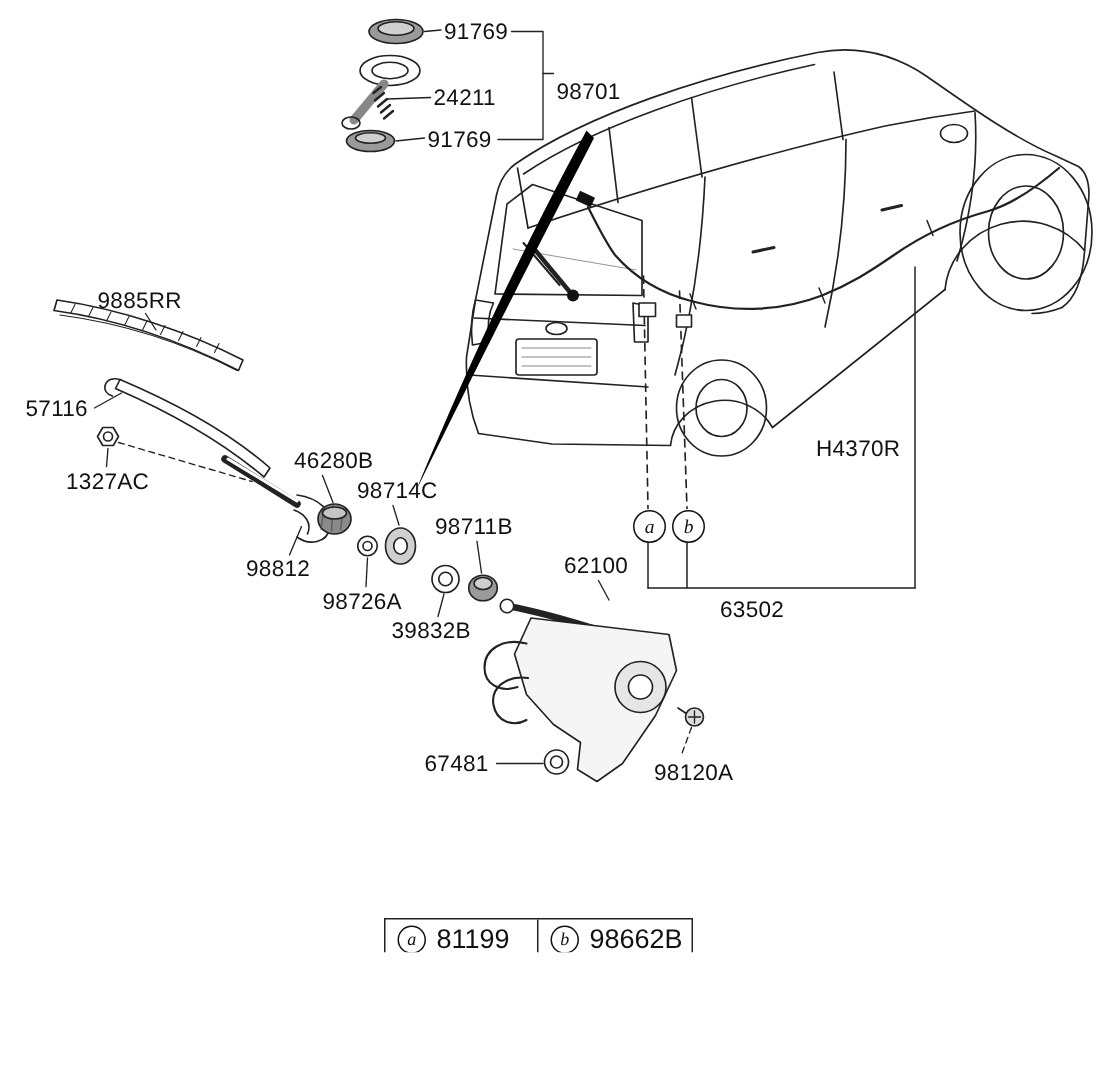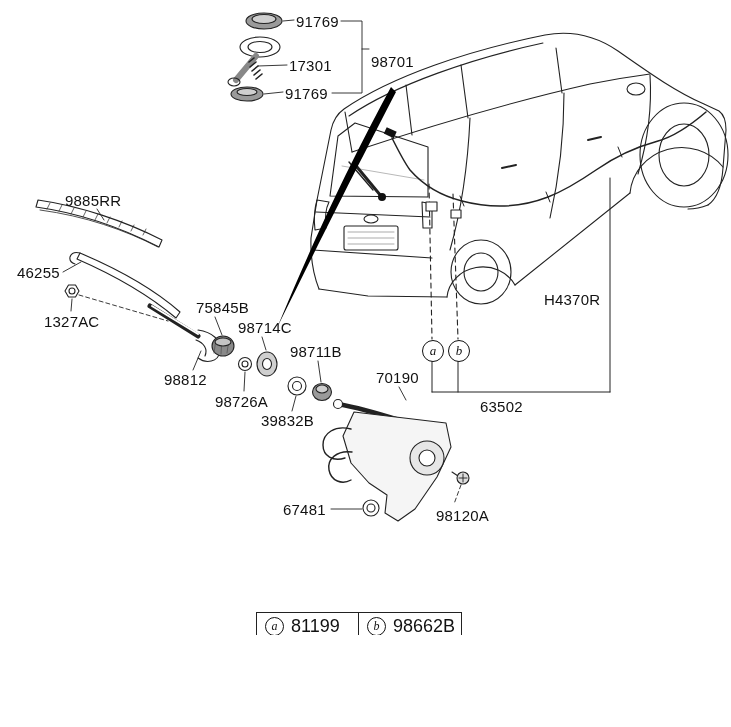--- a/index.html
+++ b/index.html
@@ -209,32 +209,32 @@
         <path d="M244,391 L245,372"></path>
         <path d="M292,411 L296,396"></path>
         <path d="M399,387 L406,400"></path>
         <path d="M331,509 L362,509"></path>
       </g>
     </g>
   </svg>
 
   <span class="part-label" style="left:296px;top:13px">91769</span>
   <span class="part-label" style="left:371px;top:53px">98701</span>
-  <span class="part-label" style="left:289px;top:57px">17301</span>
+  <span class="part-label" style="left:289px;top:57px">24211</span>
   <span class="part-label" style="left:285px;top:85px">91769</span>
   <span class="part-label" style="left:65px;top:192px">9885RR</span>
-  <span class="part-label" style="left:17px;top:264px">46255</span>
+  <span class="part-label" style="left:17px;top:264px">57116</span>
   <span class="part-label" style="left:44px;top:313px">1327AC</span>
-  <span class="part-label" style="left:196px;top:299px">75845B</span>
+  <span class="part-label" style="left:196px;top:299px">46280B</span>
   <span class="part-label" style="left:238px;top:319px">98714C</span>
   <span class="part-label" style="left:290px;top:343px">98711B</span>
   <span class="part-label" style="left:164px;top:371px">98812</span>
   <span class="part-label" style="left:215px;top:393px">98726A</span>
   <span class="part-label" style="left:261px;top:412px">39832B</span>
-  <span class="part-label" style="left:376px;top:369px">70190</span>
+  <span class="part-label" style="left:376px;top:369px">62100</span>
   <span class="part-label" style="left:544px;top:291px">H4370R</span>
   <span class="part-label" style="left:480px;top:398px">63502</span>
   <span class="part-label" style="left:283px;top:501px">67481</span>
   <span class="part-label" style="left:436px;top:507px">98120A</span>
 
   <div class="callout" style="left:422px;top:340px">
     <span>a</span>
   </div>
   <div class="callout" style="left:448px;top:340px">
     <span>b</span>

